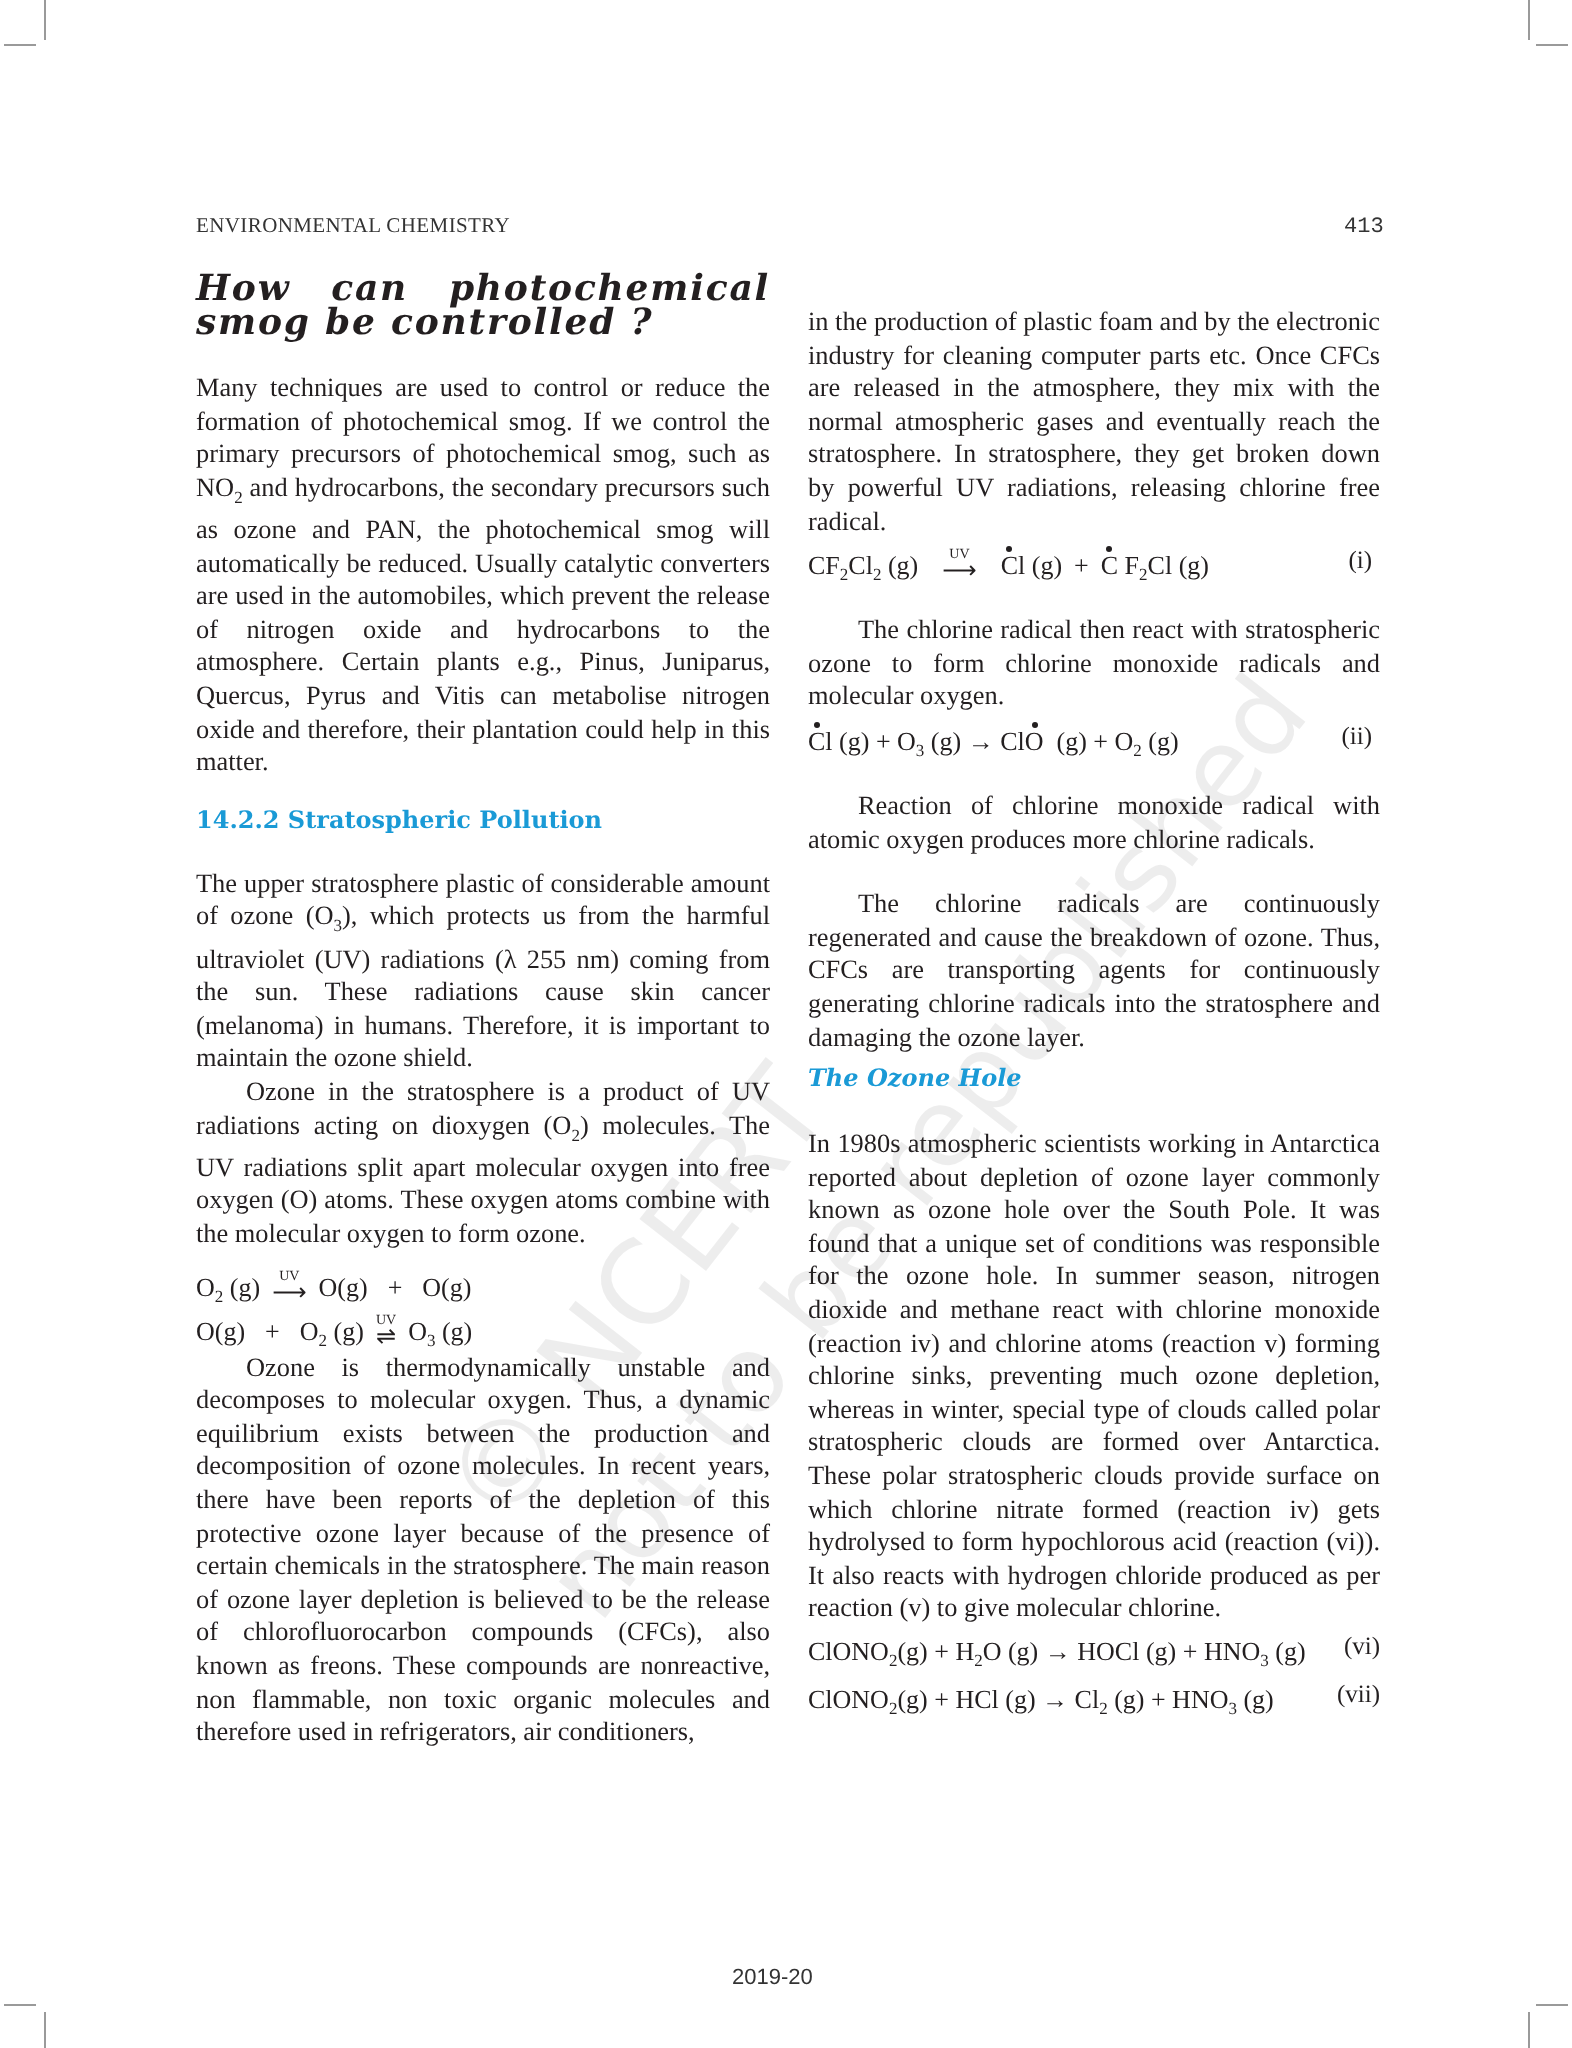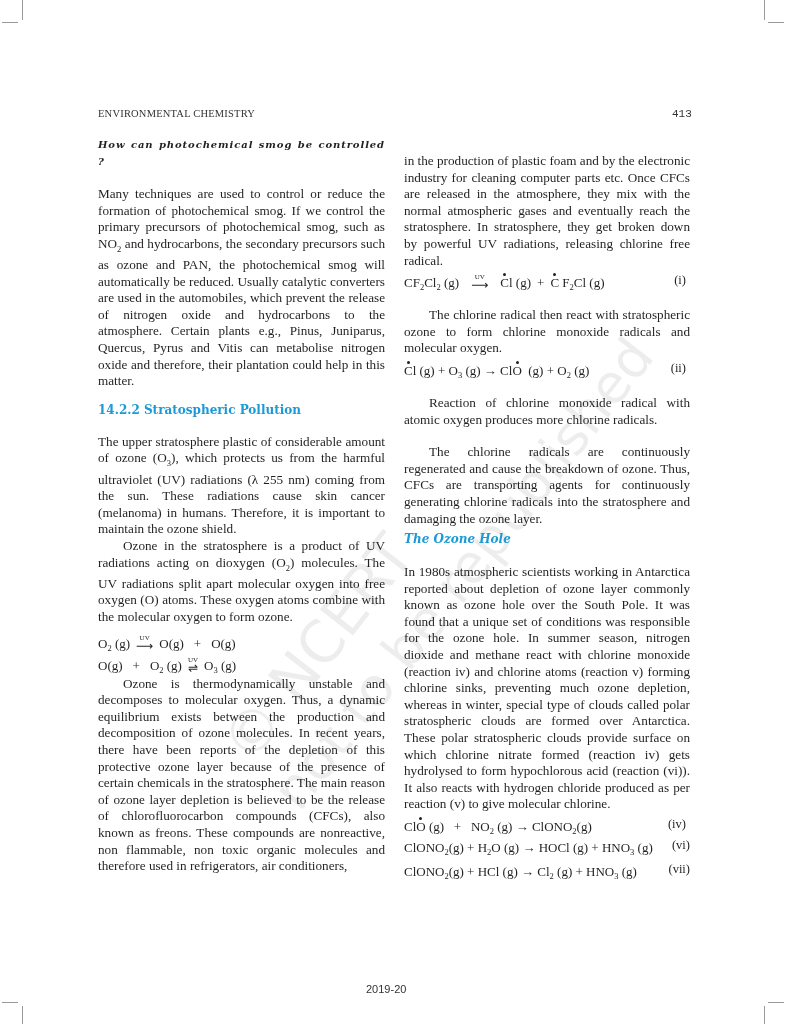--- a/index.html
+++ b/index.html
@@ -22,21 +22,21 @@
     .col.right { left: 404px; width: 286px; }
     p, .eq, h2, h3 { margin: 0; }
     .txt {
       font-family: "Liberation Serif", serif;
       font-size: 13.2px; line-height: 16.6px;
       text-align: justify; color: #231f20; margin-top: 16px;
     }
     .indent { text-indent: 25px; }
     .q-heading {
       font-family: "DejaVu Serif", serif; font-weight: bold; font-style: italic;
-      font-size: 10px; line-height: 16.5px; letter-spacing: 0.9px; text-align: justify;
+      font-size: 18px; line-height: 16.5px; letter-spacing: 0.9px; text-align: justify;
       text-align-last: left; margin-bottom: 12px;
     }
     .sec-heading {
       font-family: "DejaVu Serif", serif; font-weight: bold;
       font-size: 12px; line-height: 16px; color: #1a9ad6; margin-top: 12px;
     }
     .sub-heading {
       font-family: "DejaVu Serif", serif; font-weight: bold; font-style: italic;
       font-size: 12px; line-height: 17px; color: #1a9ad6; margin-bottom: 1px;
     }
@@ -155,24 +155,20 @@
 
   <p class="txt indent">Reaction of chlorine monoxide radical with atomic oxygen produces more chlorine radicals.</p>
 
 
   <p class="txt indent">The chlorine radicals are continuously regenerated and cause the breakdown of ozone. Thus, CFCs are transporting agents for continuously generating chlorine radicals into the stratosphere and damaging the ozone layer.</p>
 
   <h3 class="sub-heading" style="margin-top:4px">The Ozone Hole</h3>
 
   <p class="txt">In 1980s atmospheric scientists working in Antarctica reported about depletion of ozone layer commonly known as ozone hole over the South Pole. It was found that a unique set of conditions was responsible for the ozone hole. In summer season, nitrogen dioxide and methane react with chlorine monoxide (reaction iv) and chlorine atoms (reaction v) forming chlorine sinks, preventing much ozone depletion, whereas in winter, special type of clouds called polar stratospheric clouds are formed over Antarctica. These polar stratospheric clouds provide surface on which chlorine nitrate formed (reaction iv) gets hydrolysed to form hypochlorous acid (reaction (vi)). It also reacts with hydrogen chloride produced as per reaction (v) to give molecular chlorine.</p>
 
-  <div class="eq">
-    <span style="white-space:pre"><span>Cl</span><span class="rad">O</span><span> (g)   +   NO</span><sub>2</sub><span> (g) → ClONO</span><sub>2</sub><span>(g)</span></span>
-    <span class="num">(iv)</span>
-  </div>
 
 
   <div class="eq" style="height:21px">
     <span><span>ClONO</span><sub>2</sub><span>(g) + H</span><sub>2</sub><span>O (g) → HOCl (g) + HNO</span><sub>3</sub><span> (g)</span></span>
     <span class="num" style="right:0">(vi)</span>
   </div>
 
   <div class="eq" style="height:24px">
     <span><span>ClONO</span><sub>2</sub><span>(g) + HCl (g) → Cl</span><sub>2</sub><span> (g) + HNO</span><sub>3</sub><span> (g)</span></span>
     <span class="num" style="right:0">(vii)</span>

